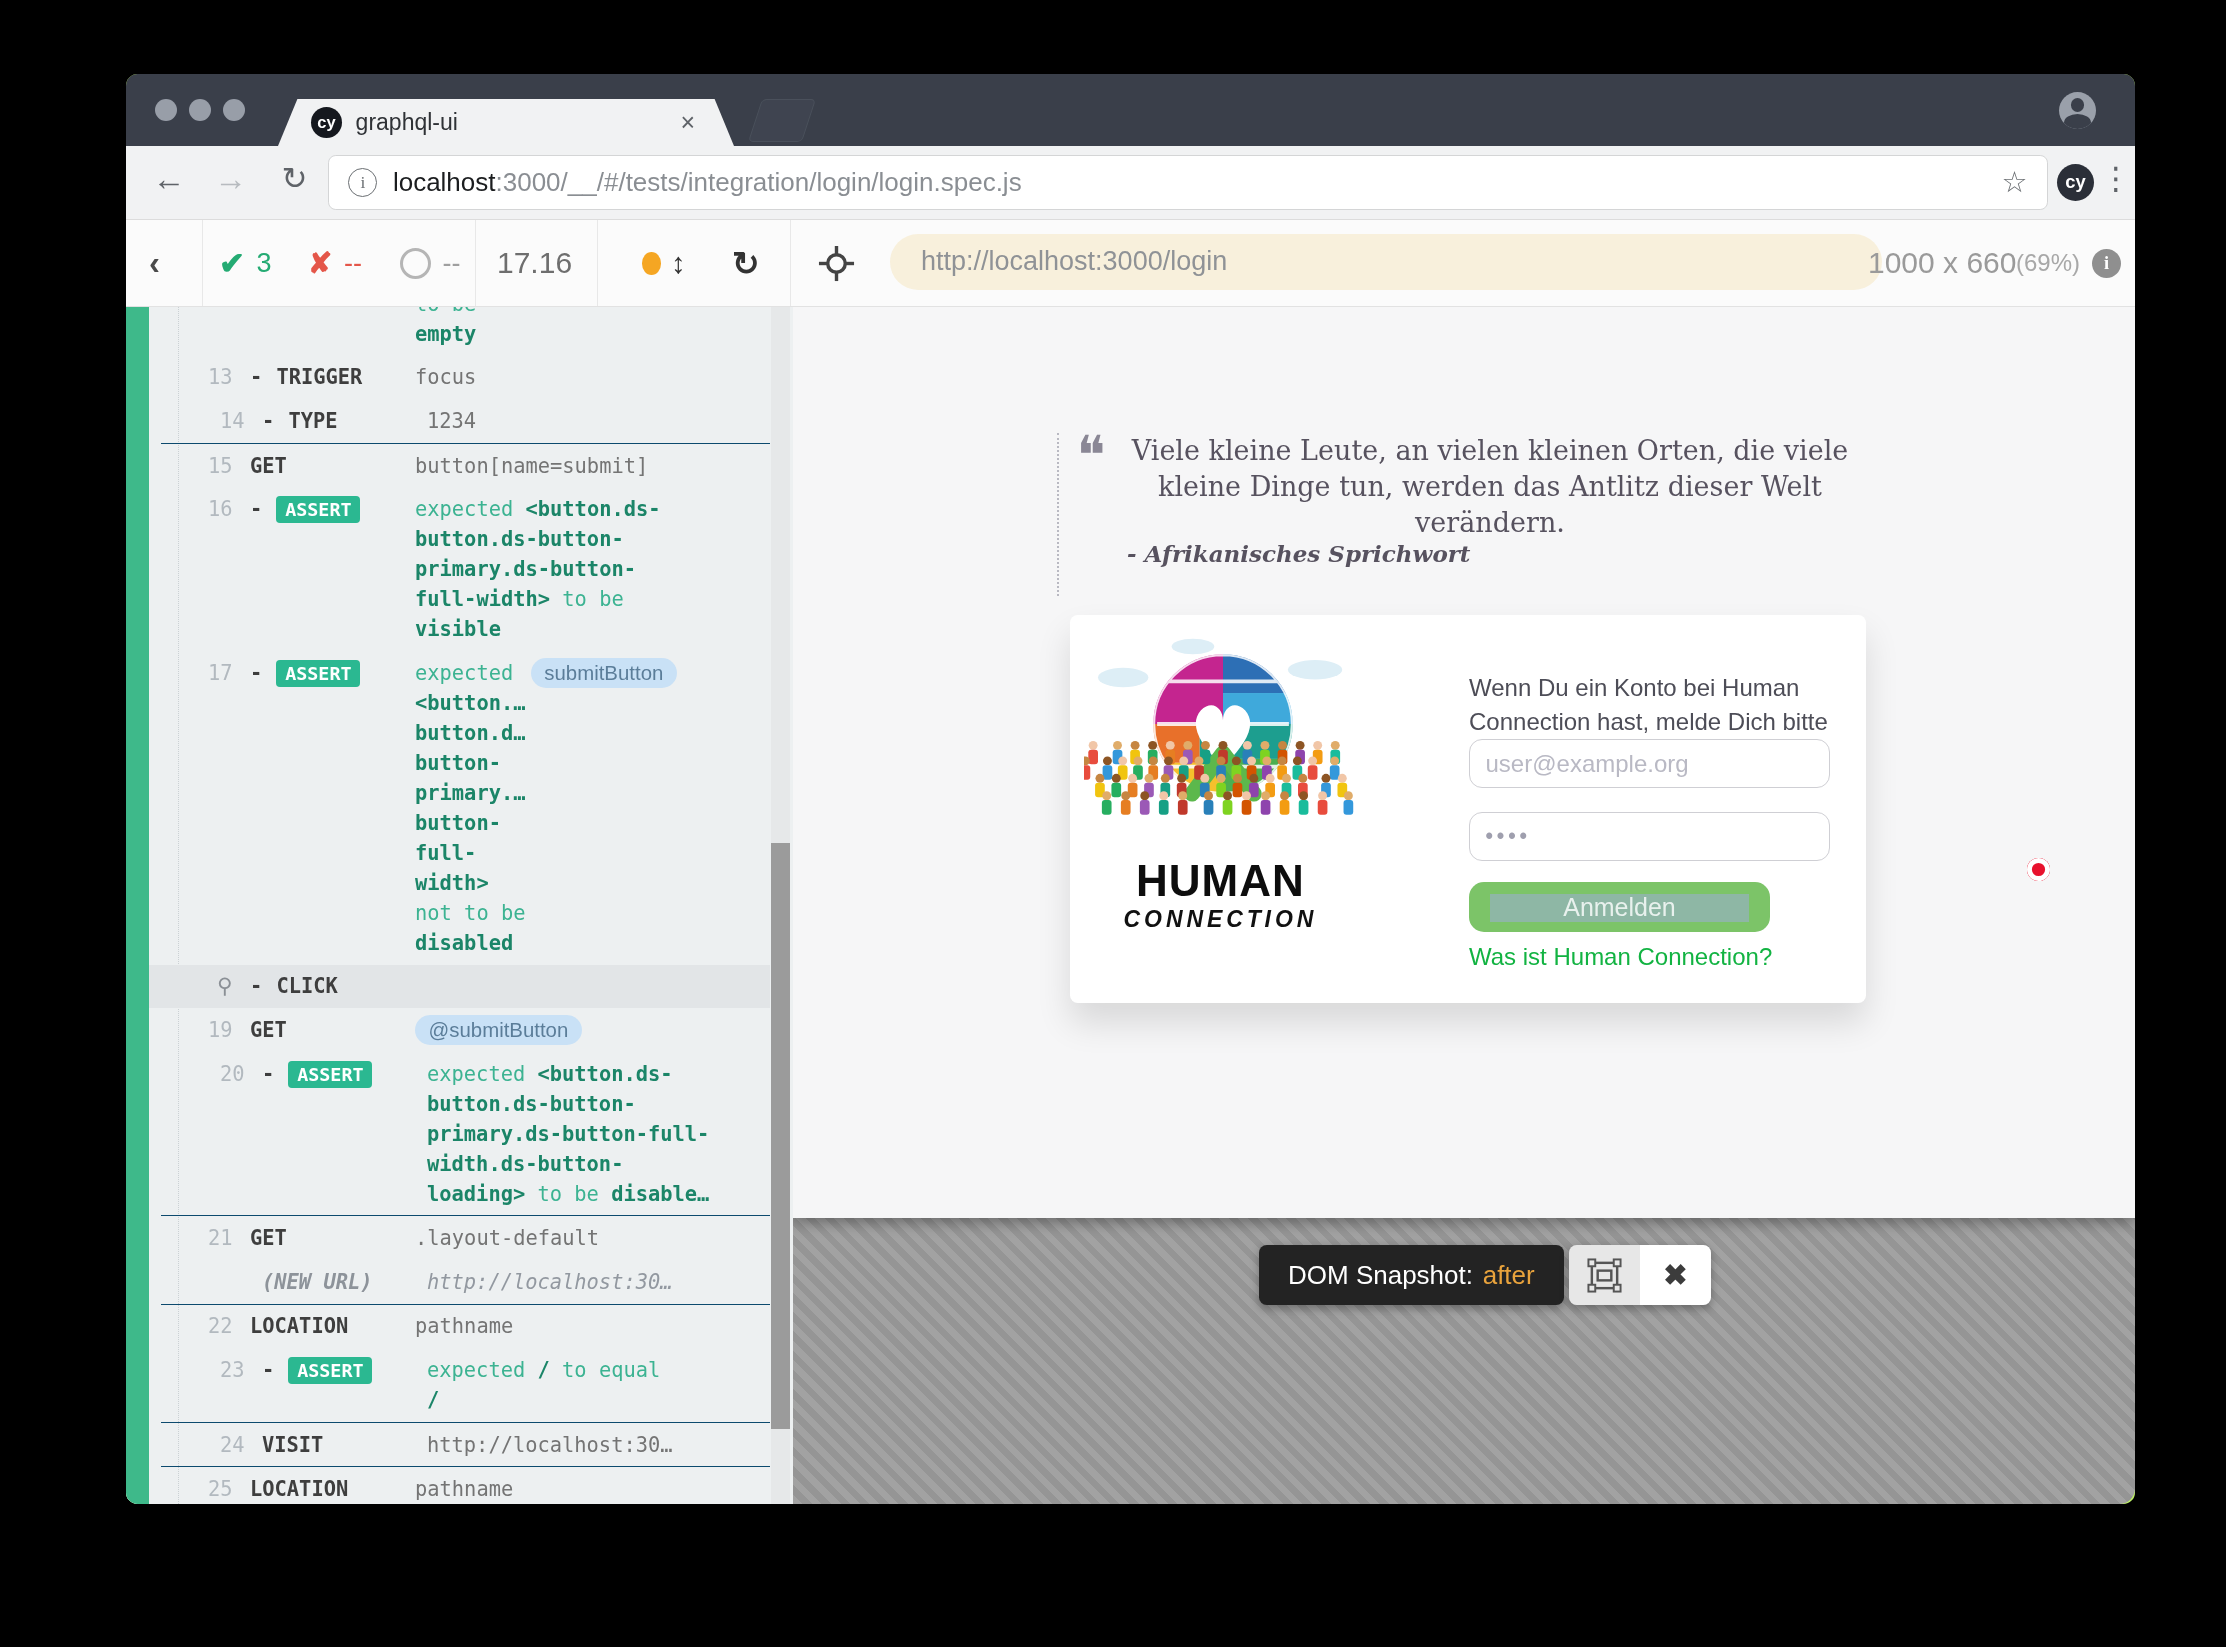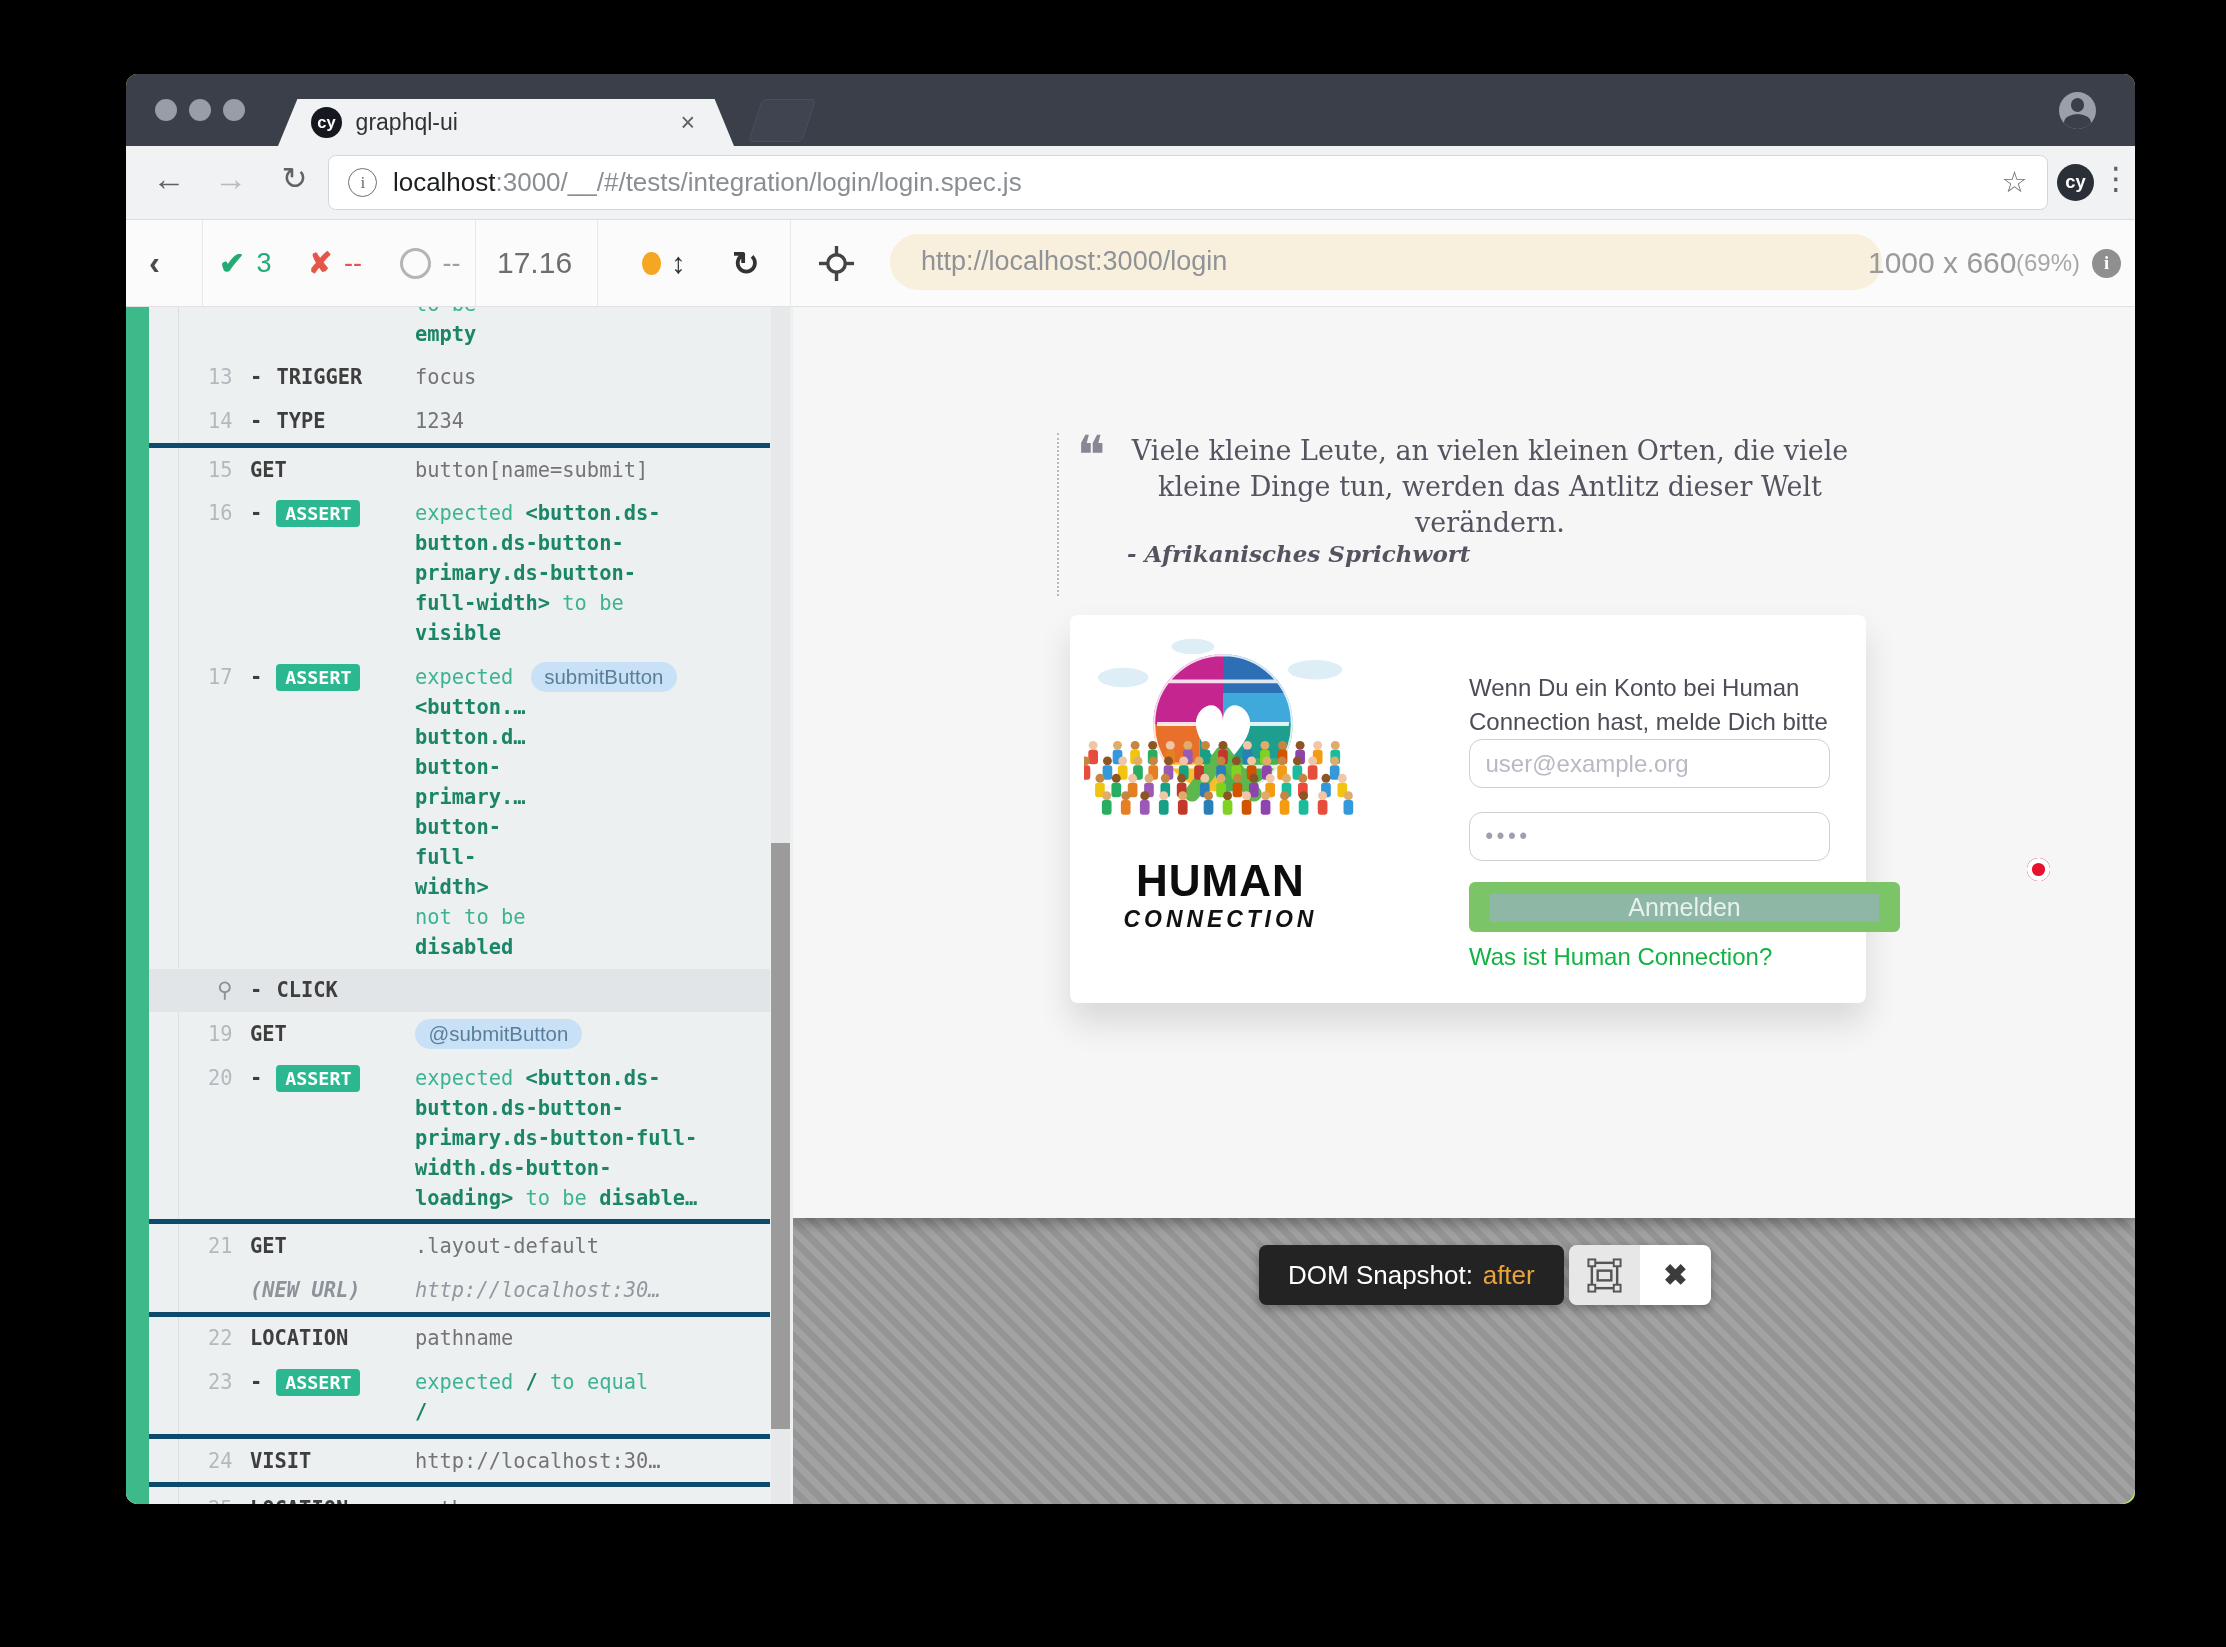--- a/index.html
+++ b/index.html
@@ -71,21 +71,21 @@
 
   
   .runner{position:relative;width:667px;height:100%;background:#edf0f1;flex:none;overflow:hidden;}
   .green-strip{position:absolute;left:0;top:0;width:23px;height:100%;background:#3eb98a;}
   .dotline{position:absolute;left:52px;top:0;height:100%;border-left:1.9px dotted #cbd1d4;}
   .logscroll{position:absolute;right:2.9px;top:0;width:19.4px;height:100%;background:#e6e8e9;}
   .logthumb{position:absolute;right:2.9px;top:536px;width:19.4px;height:586px;background:#9b9b9b;}
   #log-rows{position:absolute;left:23px;top:-25px;width:621px;}
   .log-row{display:flex;align-items:flex-start;padding:6.8px 0 6.8px 0;line-height:30px;
            font-family:"DejaVu Sans Mono",monospace;font-size:20.4px;}
-  .log-row.divider{border-bottom:5px solid #0c4a6e;}
+  .log-row.divider{border-bottom:1px solid #0c4a6e;margin-left:12px;}
   .log-row.pinned{background:#e2e5e7;}
   .r-num{width:101px;flex:none;text-align:right;color:#b2b9bf;font-size:20.4px;padding-right:17.5px;box-sizing:border-box;}
   .r-cmd{width:165px;flex:none;color:#3e3e3e;font-weight:bold;letter-spacing:0;}
   .r-cmd .dash{font-weight:bold;color:#3e3e3e;margin-right:1.9px;}
   .r-cmd.newurl{color:#8d939a;font-style:italic;}
   .badge{display:inline-block;background:#2bb891;color:#fff;font-weight:bold;font-size:18.4px;
          padding:1px 8.7px;border-radius:3.9px;line-height:25px;}
   .r-msg{flex:1;color:#747474;word-break:break-word;padding-right:13.6px;}
   .m-g{color:#3cb392;}
   .m-gb{color:#1b8568;font-weight:bold;}
@@ -117,21 +117,21 @@
               color:#0d0d0d;letter-spacing:1px;}
   .logo-sub{position:absolute;left:19.4px;top:291px;width:262px;text-align:center;font-size:23px;font-weight:600;
             color:#111;letter-spacing:3.9px;font-style:italic;}
   .form-col{position:absolute;left:399px;top:0;width:361px;height:100%;}
   .login-intro{position:absolute;left:0;top:56px;width:361px;font-size:24px;line-height:34px;color:#4d4d57;}
   .f-input{position:absolute;left:0;width:361px;height:49px;border:1.9px solid #cfcfd4;border-radius:13px;background:#fff;
            box-sizing:border-box;font-size:24px;padding:0 15.5px;font-family:"Liberation Sans",sans-serif;}
   .f-email{top:124px;color:#4d4d57;}
   .f-email::placeholder{color:#b9b9c4;opacity:1;}
   .f-pass{top:197px;color:#9f9fae;letter-spacing:3.9px;font-weight:bold;font-size:21.3px;}
-  .f-btn{position:absolute;left:0;top:267px;width:431px;height:50px;background:#7cc468;border:none;border-radius:6px;}
+  .f-btn{position:absolute;left:0;top:267px;width:301px;height:50px;background:#7cc468;border:none;border-radius:15px;}
   .f-btn .overlay{position:absolute;left:21.3px;right:21.3px;top:11.6px;bottom:9.7px;background:rgba(150,178,189,0.72);}
   .f-btn .lbl{position:absolute;left:0;right:0;top:0;bottom:0;display:flex;align-items:center;justify-content:center;
               color:rgba(255,255,255,0.8);font-size:25px;}
   .ev-dot{position:absolute;left:558px;top:243px;width:23px;height:23px;border-radius:50%;background:#e8112d;
           box-shadow:inset 0 0 0 4.9px #fff, inset 0 0 0 7.8px #e8112d;}
   .f-link{position:absolute;left:0;top:328px;font-size:24px;color:#12b342;}
 
   .snapbar{position:absolute;left:466px;top:938px;height:60px;background:#232323;border-radius:7.8px;
            display:flex;align-items:center;padding:0 29px;font-size:26px;color:#fff;white-space:nowrap;
            box-shadow:0 3.9px 9.7px rgba(0,0,0,0.3);}

